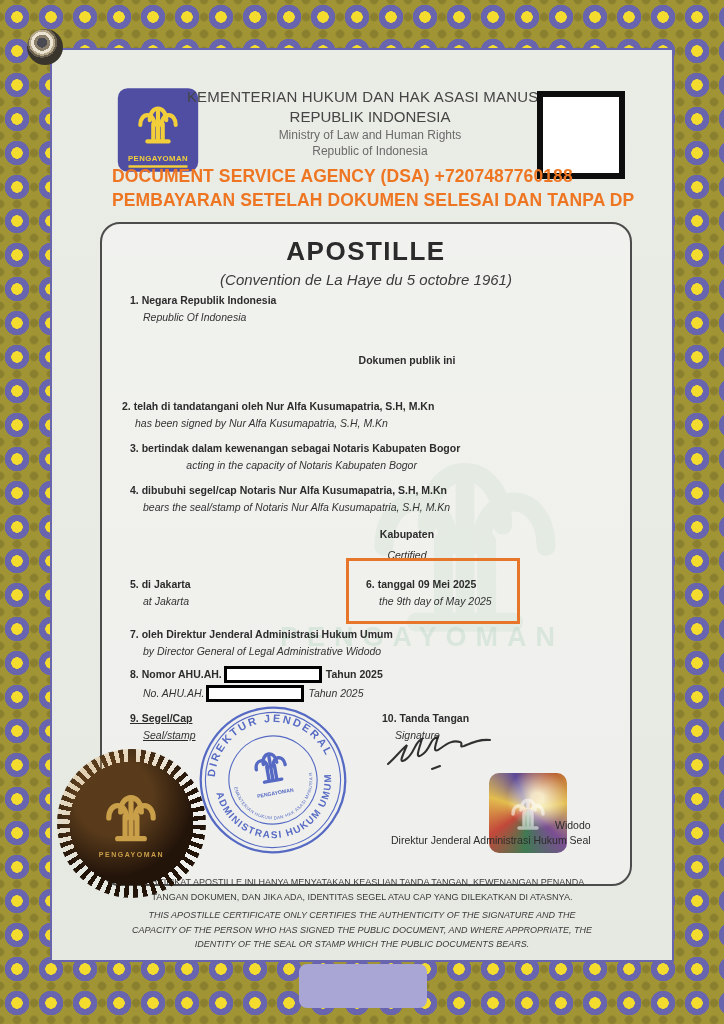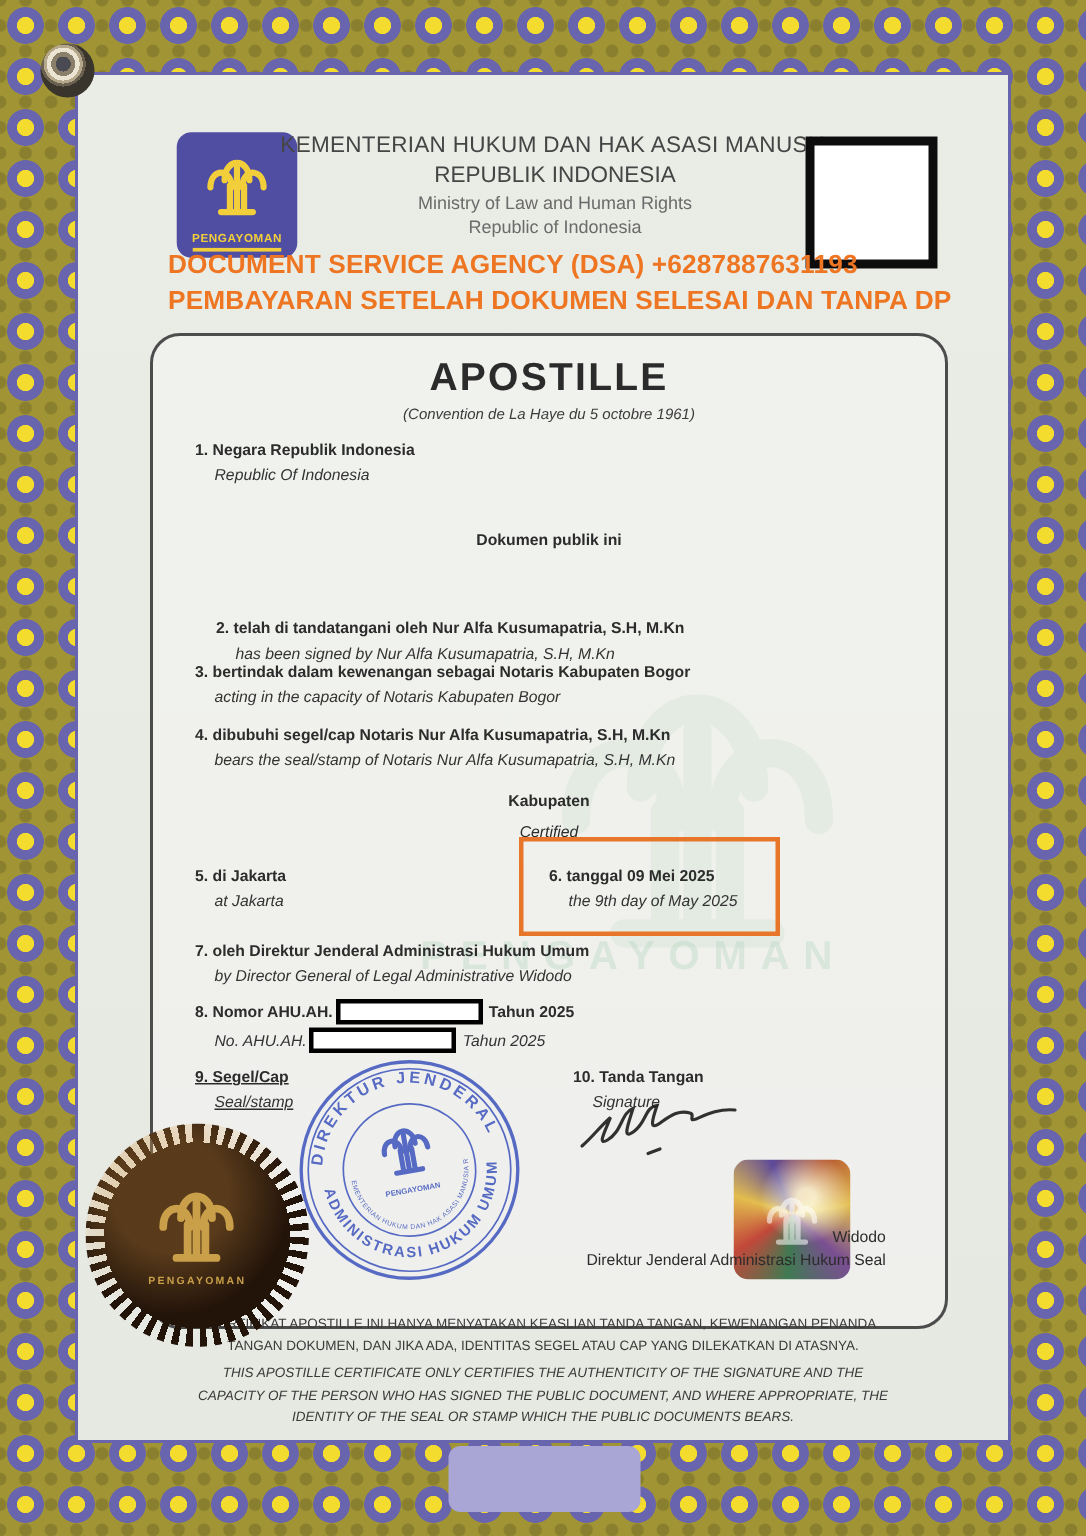--- a/index.html
+++ b/index.html
@@ -22,25 +22,25 @@
   .ministry{position:absolute;left:185px;top:88px;width:370px;text-align:center;z-index:2;color:#454545;}
   .ministry .l1{font-size:15px;letter-spacing:.2px;white-space:nowrap;}
   .ministry .l2{font-size:15px;margin-top:3px;}
   .ministry .l3{font-size:12px;color:#6b6b6b;margin-top:3px;}
   .ministry .l4{font-size:12px;color:#6b6b6b;margin-top:2px;}
   .qr-redact{position:absolute;left:537px;top:91px;width:76px;height:76px;background:#fff;border:6px solid #0d0d0d;z-index:2;}
   .promo{position:absolute;left:112px;top:164px;z-index:2;font-weight:bold;font-size:17.5px;line-height:24px;letter-spacing:.1px;}
   
   .cert-box{position:absolute;left:100px;top:222px;width:528px;height:660px;border:2px solid #4c4c4c;border-radius:20px;background:rgba(255,255,255,.35);z-index:2;}
   .cb-title{position:absolute;left:0;top:12px;width:100%;text-align:center;font-size:26px;font-weight:bold;letter-spacing:1.5px;color:#2b2b2b;}
-  .cb-sub{position:absolute;left:0;top:47px;width:100%;text-align:center;font-style:italic;font-size:10px;color:#3c3c3c;}
+  .cb-sub{position:absolute;left:0;top:47px;width:100%;text-align:center;font-style:italic;font-size:15px;color:#3c3c3c;}
   .item{position:absolute;font-size:10.5px;color:#2c2c2c;line-height:17px;}
   .item .id{font-weight:600;}
   .item .en{font-style:italic;padding-left:13px;font-weight:400;color:#333;}
-  .centered{position:absolute;left:0;width:100%;text-align:center;font-size:10.5px;color:#2c2c2c;line-height:21px;}
+  .centered{position:absolute;left:0;width:100%;text-align:center;font-size:10.5px;color:#2c2c2c;line-height:21px;padding-left:41px;}
   .centered .id{font-weight:600;}
   .centered .en{font-style:italic;}
   .date-box{position:absolute;left:244px;top:334px;width:168px;height:60px;border:3px solid #e8762a;background:transparent;}
   .redact{display:inline-block;width:92px;height:11px;border:3px solid #000;background:#fff;vertical-align:middle;margin:0 4px 2px 2px;}
   
   .stamp{position:absolute;left:96px;top:481px;width:150px;height:150px;transform:rotate(-10deg);opacity:.92;}
   .signature{position:absolute;left:283px;top:506px;width:110px;height:52px;}
   .hologram{position:absolute;left:387px;top:549px;width:78px;height:80px;border-radius:10px;overflow:hidden;
     background:
       radial-gradient(circle at 62% 32%, rgba(255,255,225,.85) 0 8%, rgba(255,255,225,0) 42%),
@@ -96,21 +96,21 @@
   <div class="ministry">
     <div class="l1">KEMENTERIAN HUKUM DAN HAK ASASI MANUSIA</div>
     <div class="l2">REPUBLIK INDONESIA</div>
     <div class="l3">Ministry of Law and Human Rights</div>
     <div class="l4">Republic of Indonesia</div>
   </div>
 
   <div class="qr-redact"></div>
 
   <div class="promo" style="color:#ee7623;">
-    <div>DOCUMENT SERVICE AGENCY (DSA) +6287887631193</div>
+    <div>DOCUMENT SERVICE AGENCY (DSA) +7207487760188</div>
     <div>PEMBAYARAN SETELAH DOKUMEN SELESAI DAN TANPA DP</div>
   </div>
 
   <svg class="wm-tree" width="270" height="270" viewBox="0 0 100 100" style="color:#5a9a6a">
     <use href="#tree"></use>
   </svg>
   <div class="wm-text">PENGAYOMAN</div>
 
   <div class="cert-box">
     <div class="cb-title">APOSTILLE</div>
@@ -118,26 +118,26 @@
 
     <div class="item" style="left:28px;top:68px;">
       <div class="id">1. Negara Republik Indonesia</div>
       <div class="en">Republic Of Indonesia</div>
     </div>
 
     <div class="centered" style="top:126px;">
       <div class="id">Dokumen publik ini</div>
     </div>
 
-    <div class="item" style="left:42px;top:174px;margin-top:13px;">
+    <div class="item" style="left:20px;top:174px;">
       <div class="id">2. telah di tandatangani oleh Nur Alfa Kusumapatria, S.H, M.Kn</div>
       <div class="en">has been signed by Nur Alfa Kusumapatria, S.H, M.Kn</div>
     </div>
 
-    <div class="item" style="left:28px;top:216px;">
+    <div class="item" style="left:28px;top:216px;text-align:center;">
       <div class="id">3. bertindak dalam kewenangan sebagai Notaris Kabupaten Bogor</div>
       <div class="en">acting in the capacity of Notaris Kabupaten Bogor</div>
     </div>
 
     <div class="item" style="left:28px;top:258px;">
       <div class="id">4. dibubuhi segel/cap Notaris Nur Alfa Kusumapatria, S.H, M.Kn</div>
       <div class="en">bears the seal/stamp of Notaris Nur Alfa Kusumapatria, S.H, M.Kn</div>
     </div>
 
     <div class="centered" style="top:300px;">

